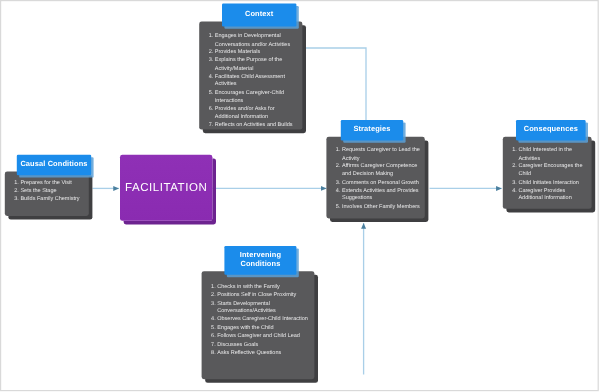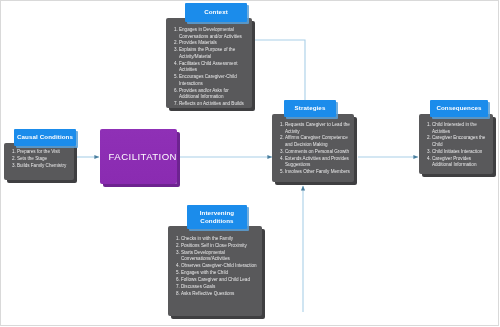--- a/index.html
+++ b/index.html
@@ -83,21 +83,21 @@
   
   .center-node {
     position: absolute;
     background: #8d2fb5;
     background: linear-gradient(180deg,#8f30b6 0%,#8a2bb1 100%);
     color: #ffffff;
     border-radius: 2px;
     box-shadow: 3px 3px 0 0 #6d2390;
     display: flex;
     align-items: center;
-    justify-content: flex-end;
+    justify-content: center;
     z-index: 2;
   }
   .center-node span {
     font-size: 9.6px;
     letter-spacing: .45px;
     font-weight: 400;
   }
 </style>
 </head>
 <body>

